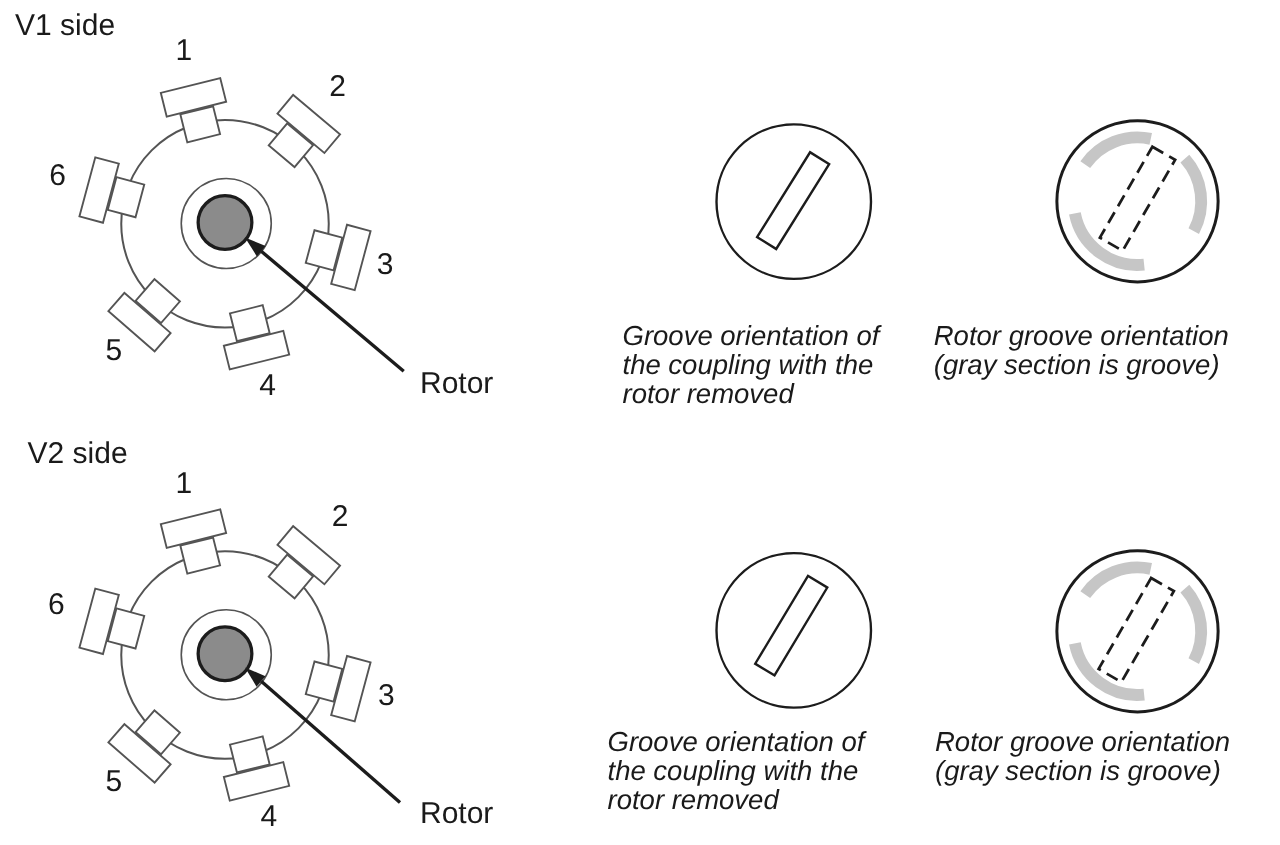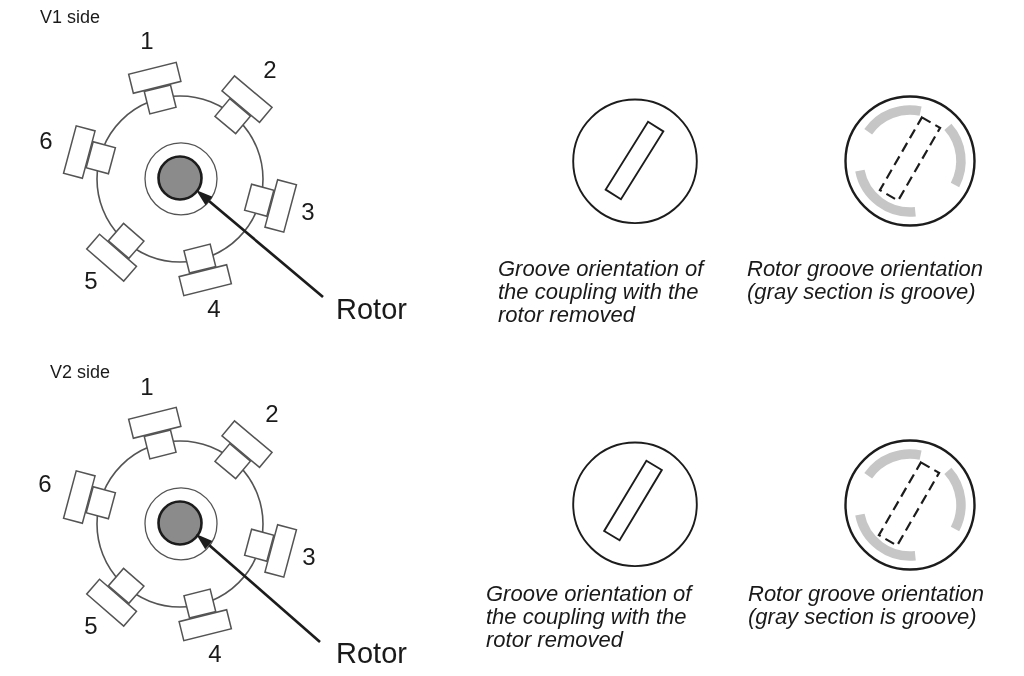--- a/index.html
+++ b/index.html
@@ -24,23 +24,23 @@
   .arrow-line    { stroke: var(--line-dark, #1c1c1c); stroke-width: 2.7; }
   .arrow-head    { fill: var(--line-dark, #1c1c1c); stroke: none; }
   .outline       { fill: #ffffff; stroke: var(--line-dark, #1c1c1c); stroke-width: 1.9; }
   .outline.heavy { stroke-width: 2.4; }
   .slot          { fill: #ffffff; stroke: var(--line-dark, #1c1c1c); stroke-width: 1.9; }
   .groove-arc    { fill: none; stroke: var(--groove-gray, #c6c6c6); stroke-width: 9.5; }
   .dash-slot     { fill: none; stroke: var(--line-dark, #1c1c1c); stroke-width: 2.2; stroke-dasharray: 10 5.5; }
 
   
   .t { position: absolute; color: var(--text, #1a1a1a); white-space: nowrap; }
-  .title { font-size: 18px; margin-left: 28px; }
+  .title { font-size: 24px; }
   .num { font-size: 24px; transform: translate(-50%, -50%); }
-  .rotor-label { font-size: 29px; text-align: center; }
+  .rotor-label { font-size: 24px; text-align: center; }
   .caption { position: absolute; color: var(--text, #1a1a1a); font-size: 22px; line-height: 23px; }
   .caption div { white-space: nowrap; font-style: italic; }
 </style>
 </head>
 <body>
 
 <div id="canvas">
 
   <svg id="shapes" width="1024" height="676" viewBox="0 0 1024 676">
 
@@ -161,21 +161,21 @@
   <div class="caption" style="left:498px; top:257px;">
     <div>Groove orientation of</div>
     <div>the coupling with the</div>
     <div>rotor removed</div>
   </div>
   <div class="caption" style="left:747px; top:257px;">
     <div>Rotor groove orientation</div>
     <div>(gray section is groove)</div>
   </div>
 
-  <div class="t title" style="left:22px; top:362px;">V2 side</div>
+  <div class="t title" style="left:22px; top:349px;">V2 side</div>
 
   <div class="t num" style="left:147px; top:387px;">1</div>
   <div class="t num" style="left:272px; top:414px;">2</div>
   <div class="t num" style="left:309px; top:557px;">3</div>
   <div class="t num" style="left:215px; top:654px;">4</div>
   <div class="t num" style="left:91px;  top:626px;">5</div>
   <div class="t num" style="left:45px;  top:484px;">6</div>
 
   <div class="t rotor-label" style="left:336px; top:637px;">Rotor</div>
 

